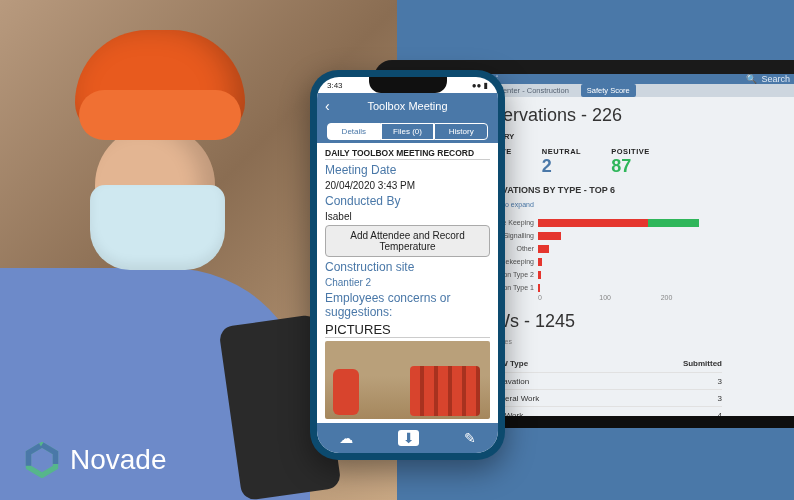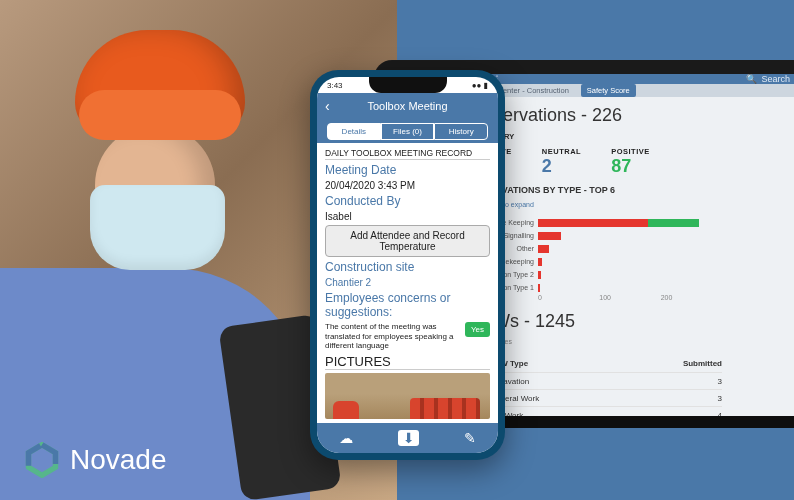--- a/index.html
+++ b/index.html
@@ -69,21 +69,21 @@
 
   .p-status{height:16px;display:flex;justify-content:space-between;align-items:center;font-size:8px;padding:0 10px}
   .p-header{height:26px;background:#4a78a8;color:#fff;display:flex;align-items:center;justify-content:center;font-size:11px;position:relative}
   .p-header .back{position:absolute;left:8px;font-size:14px}
   .p-seg{height:24px;background:#4a78a8;display:flex;align-items:center;justify-content:center;gap:0;padding:0 10px}
   .seg{border:1px solid #fff;font-size:8px;color:#fff;padding:3px 0;width:54px;text-align:center}
   .seg:first-child{border-radius:4px 0 0 4px}
   .seg:last-child{border-radius:0 4px 4px 0}
   .seg.sel{background:#fff;color:#4a78a8}
   .p-body{flex:1;overflow:hidden;background:#fff;padding:4px 8px;display:flex;flex-direction:column;gap:3px}
-  .p-label-bold{font-size:8.5px;font-weight:400;border-bottom:1px solid #ccc;padding:1px 0}
+  .p-label-bold{font-size:8.5px;font-weight:700;border-bottom:1px solid #ccc;padding:1px 0}
   .p-label{font-size:12px;color:#4a78a8}
   .p-value{font-size:10px}
   .p-btn{width:100%;border:1px solid #aaa;border-radius:4px;background:#ededed;font-size:10px;padding:4px;text-align:center}
   .note-row{display:flex;align-items:flex-start;gap:4px}
   .note-text{flex:1;font-size:8px;line-height:1.2}
   .yes-btn{background:#2fb65a;color:#fff;font-size:8px;padding:3px 6px;border-radius:3px}
   .pic-label{font-size:13px;border-bottom:1px solid #ccc}
   .pic{width:100%;height:78px;border-radius:2px;background:linear-gradient(180deg,#b9a07a 0%,#b9a07a 45%,#a5875d 100%);position:relative;overflow:hidden}
   .pic:before{content:"";position:absolute;left:8px;top:28px;width:26px;height:46px;background:#d8442d;border-radius:6px}
   .pic:after{content:"";position:absolute;right:10px;top:25px;width:70px;height:50px;background:repeating-linear-gradient(90deg,#d8442d 0 10px,#a8321f 10px 14px);border-radius:4px}
@@ -259,24 +259,20 @@
 
         <div class="p-label">Conducted By</div>
         <div class="p-value">Isabel</div>
 
         <div class="p-btn">Add Attendee and Record Temperature</div>
 
         <div class="p-label">Construction site</div>
         <div class="p-value" style="color:#4a78a8">Chantier 2</div>
 
         <div class="p-label">Employees concerns or suggestions:</div>
-        <div class="note-row">
-          <div class="note-text">The content of the meeting was translated for employees speaking a different language</div>
-          <div class="yes-btn">Yes</div>
-        </div>
 
         <div class="pic-label">PICTURES</div>
         <div class="pic"></div>
       </div>
 
       <div class="p-bottom">
         <span>☁</span>
         <span style="background:#fff;color:#4a78a8;border-radius:3px;padding:0 5px">⬇</span>
         <span>✎</span>
       </div>

